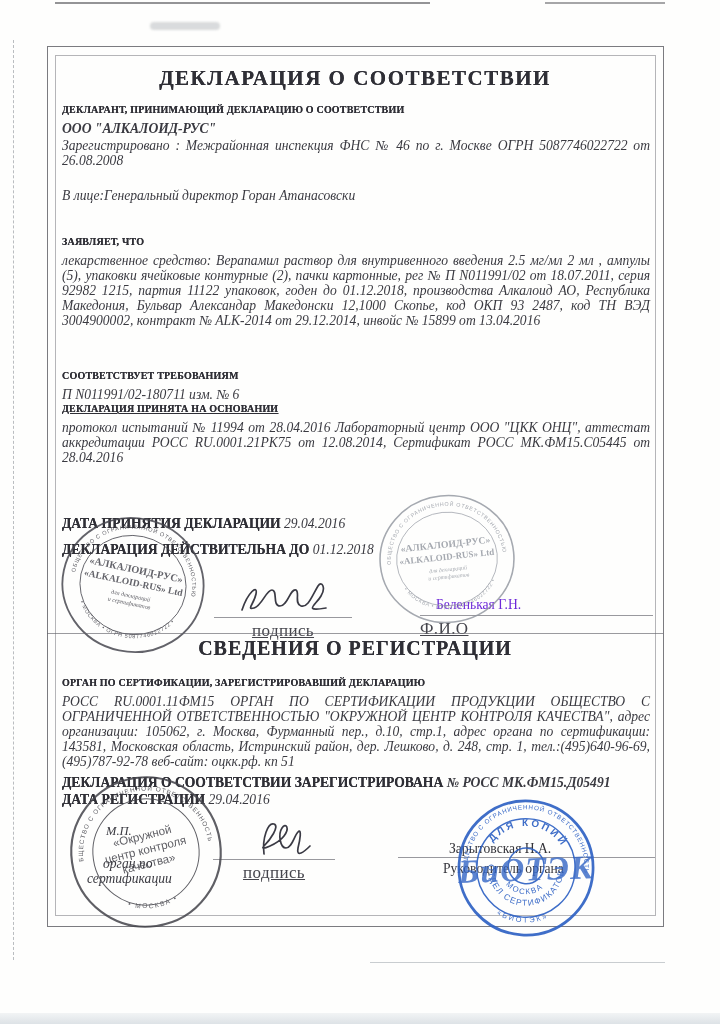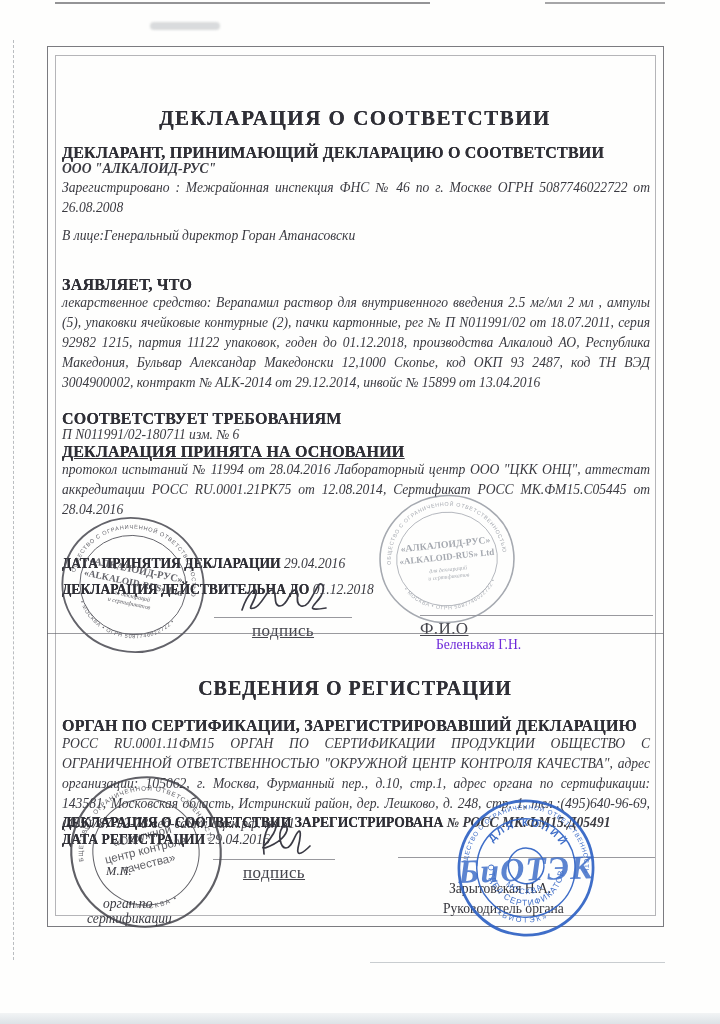--- a/index.html
+++ b/index.html
@@ -13,25 +13,25 @@
   .top-smudge{left:150px;top:22px;width:70px;height:8px;background:rgba(150,155,160,.35);border-radius:4px;filter:blur(1px);}
   .left-dotted{left:13px;top:40px;height:920px;border-left:1px dashed rgba(130,135,142,.55);}
   .under-line{left:370px;top:962px;width:295px;border-top:1px solid rgba(165,172,178,.6);}
   .bottom-band{left:0;top:1013px;width:720px;height:11px;background:linear-gradient(#f2f4f5,#dde2e6);}
 
   
   .frame-outer{position:absolute;left:47px;top:46px;width:615px;height:879px;border:1px solid rgba(90,90,96,.8);}
   .frame-inner{position:absolute;left:7px;top:8px;right:7px;bottom:10px;border:1px solid rgba(120,120,128,.55);}
   .divider{position:absolute;left:47px;top:633px;width:616px;border-top:1px solid rgba(100,100,108,.65);}
 
-  .t{position:absolute;color:#2f2f36;margin-top:40px;}
+  .t{position:absolute;color:#2f2f36;}
   .doc-title{left:47px;top:66px;width:616px;text-align:center;font-weight:bold;font-size:21px;letter-spacing:1.5px;text-shadow:0 0 .4px currentColor;}
-  .h{font-weight:bold;font-size:16px;letter-spacing:.2px;text-shadow:0 0 .3px currentColor;}
+  .h{font-weight:bold;font-size:10px;letter-spacing:.2px;text-shadow:0 0 .3px currentColor;}
   .iv{font-style:italic;color:#3a3a41;font-size:13.6px;}
-  .para{width:588px;text-align:justify;line-height:20px;}
+  .para{width:588px;text-align:justify;line-height:15px;}
   .inline-pair .lbl{font-weight:bold;font-size:13.6px;text-shadow:0 0 .3px currentColor;}
   .inline-pair .val{font-style:italic;font-size:13.6px;color:#3a3a41;}
   .sec2-title{left:47px;top:637px;width:616px;text-align:center;font-weight:bold;font-size:20px;letter-spacing:1px;text-shadow:0 0 .4px currentColor;}
 
   .sigline{position:absolute;border-top:1px solid rgba(85,85,95,.6);}
   .cap{position:absolute;font-size:17px;color:#45454c;letter-spacing:.4px;text-decoration:underline;}
 
   .stamp{position:absolute;pointer-events:none;}
   .sig-svg{position:absolute;}
 </style>

